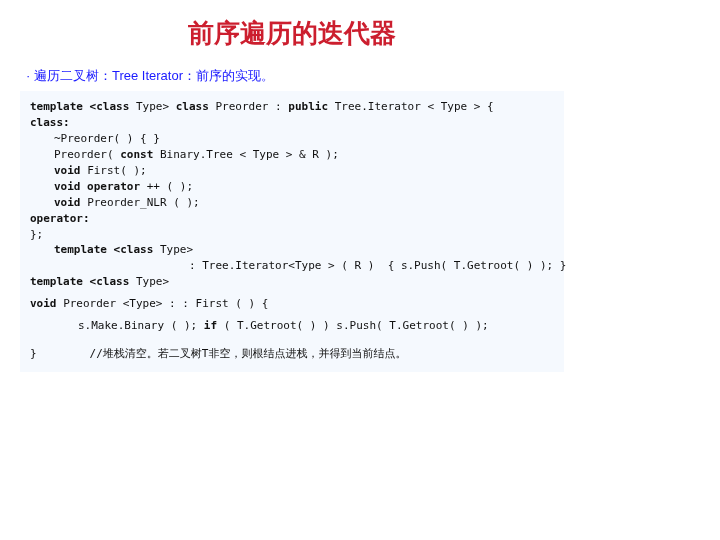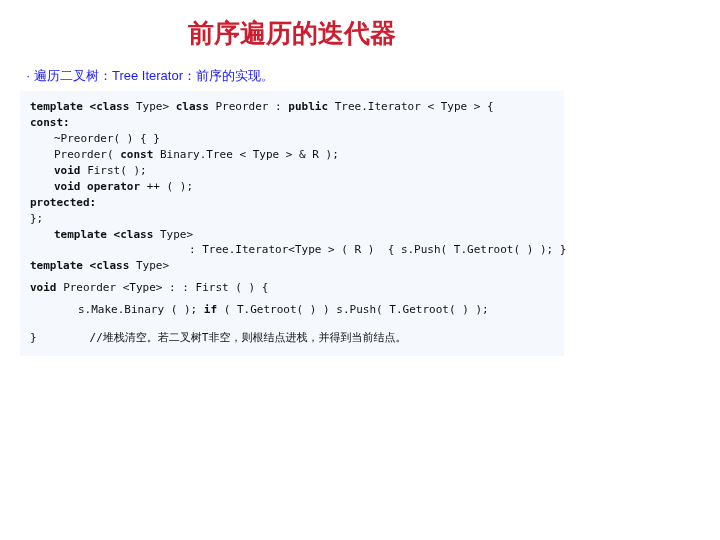--- a/index.html
+++ b/index.html
@@ -49,26 +49,27 @@
 </style>
 </head>
 <body>
 
 <div class="slide">
   <div class="title">前序遍历的迭代器</div>
   <div class="subtitle">· 遍历二叉树：Tree Iterator：前序的实现。</div>
 
   <div class="codeblock">
     <div class="line"><span class="kw">template </span><span class="kw">&lt;class</span><span> Type&gt; </span><span class="kw">class </span><span>Preorder : </span><span class="kw">public </span><span>Tree.Iterator &lt; Type &gt; {</span></div>
-    <div class="line kw">const:</div>
+    <div class="line kw">class:</div>
     <div class="line indent1">~Preorder( ) { }</div>
     <div class="line indent1"><span>Preorder( </span><span class="kw">const </span><span>Binary.Tree &lt; Type &gt; &amp; R );</span></div>
     <div class="line indent1"><span class="kw">void </span><span>First( );</span></div>
     <div class="line indent1"><span class="kw">void operator </span><span>++ ( );</span></div>
-    <div class="line kw">protected:</div>
+    <div class="line indent1"><span class="kw">void </span><span>Preorder_NLR ( );</span></div>
+    <div class="line kw">operator:</div>
     <div class="line">};</div>
 
     <div class="line indent1"><span class="kw">template </span><span class="kw">&lt;class </span><span>Type&gt;</span></div>
     <div class="line"><span style="visibility:hidden">xxxxxxxxxxxxxxxxxxxxxxxx</span><span>: Tree.Iterator&lt;Type &gt; ( R )  { s.Push( T.Getroot( ) ); }</span></div>
     <div class="line"><span class="kw">template </span><span class="kw">&lt;class </span><span>Type&gt;</span></div>
 
     <div class="sep"></div>
     <div class="line"><span class="kw">void </span><span>Preorder &lt;Type&gt; : : First ( ) {</span></div>
     <div class="sep"></div>
     <div class="line indent2"><span>s.Make.Binary ( ); </span><span class="kw">if </span><span>( T.Getroot( ) ) s.Push( T.Getroot( ) );</span></div>

